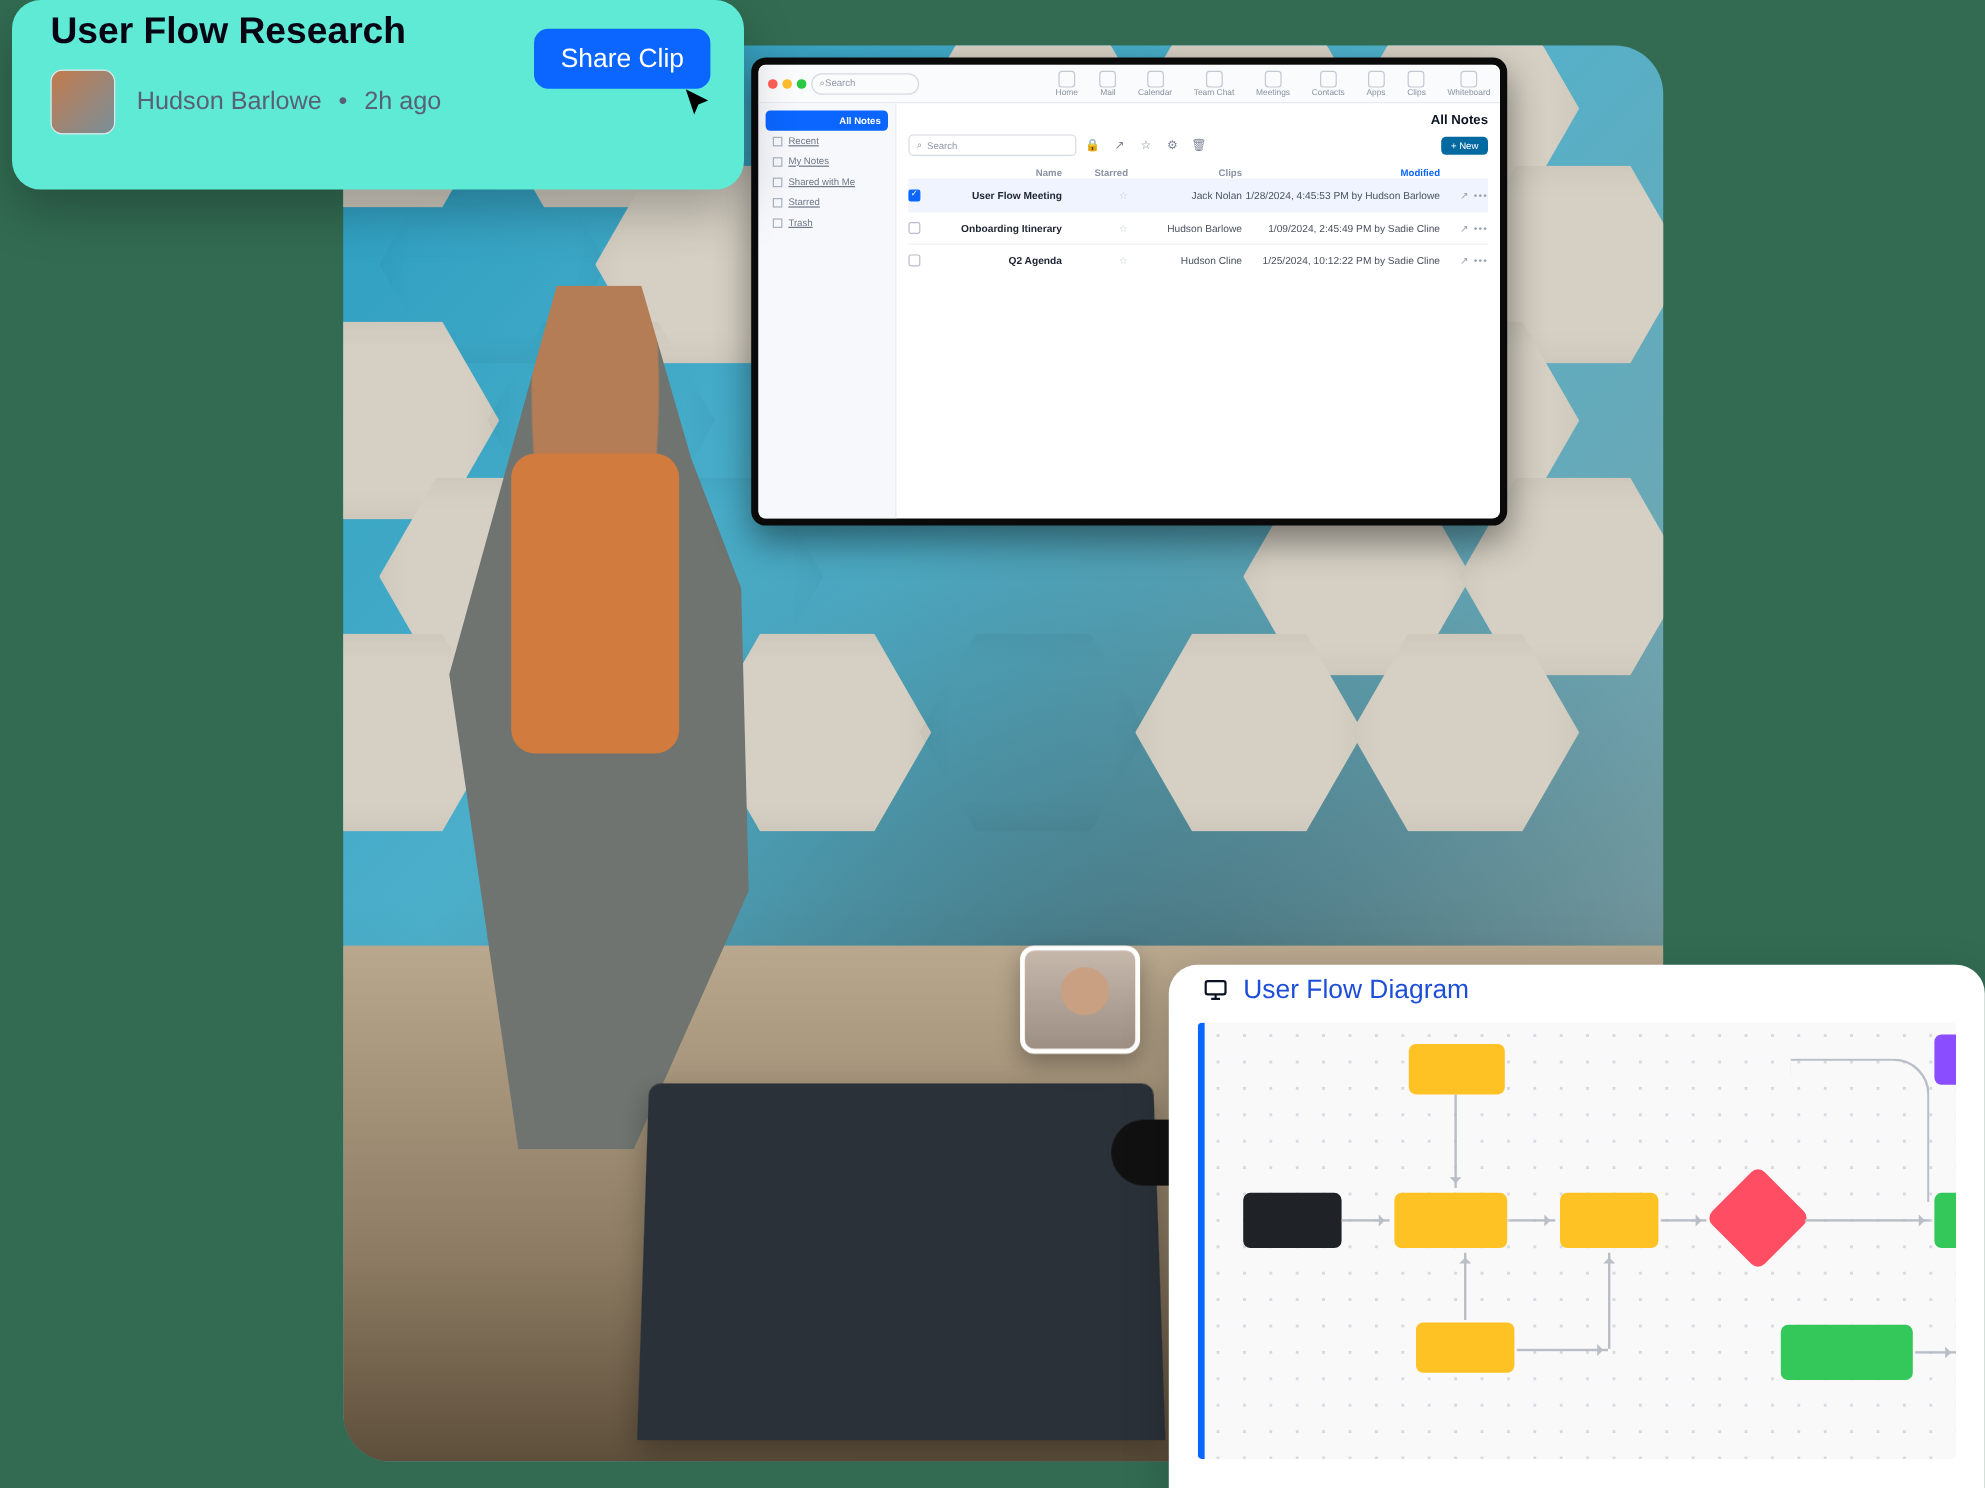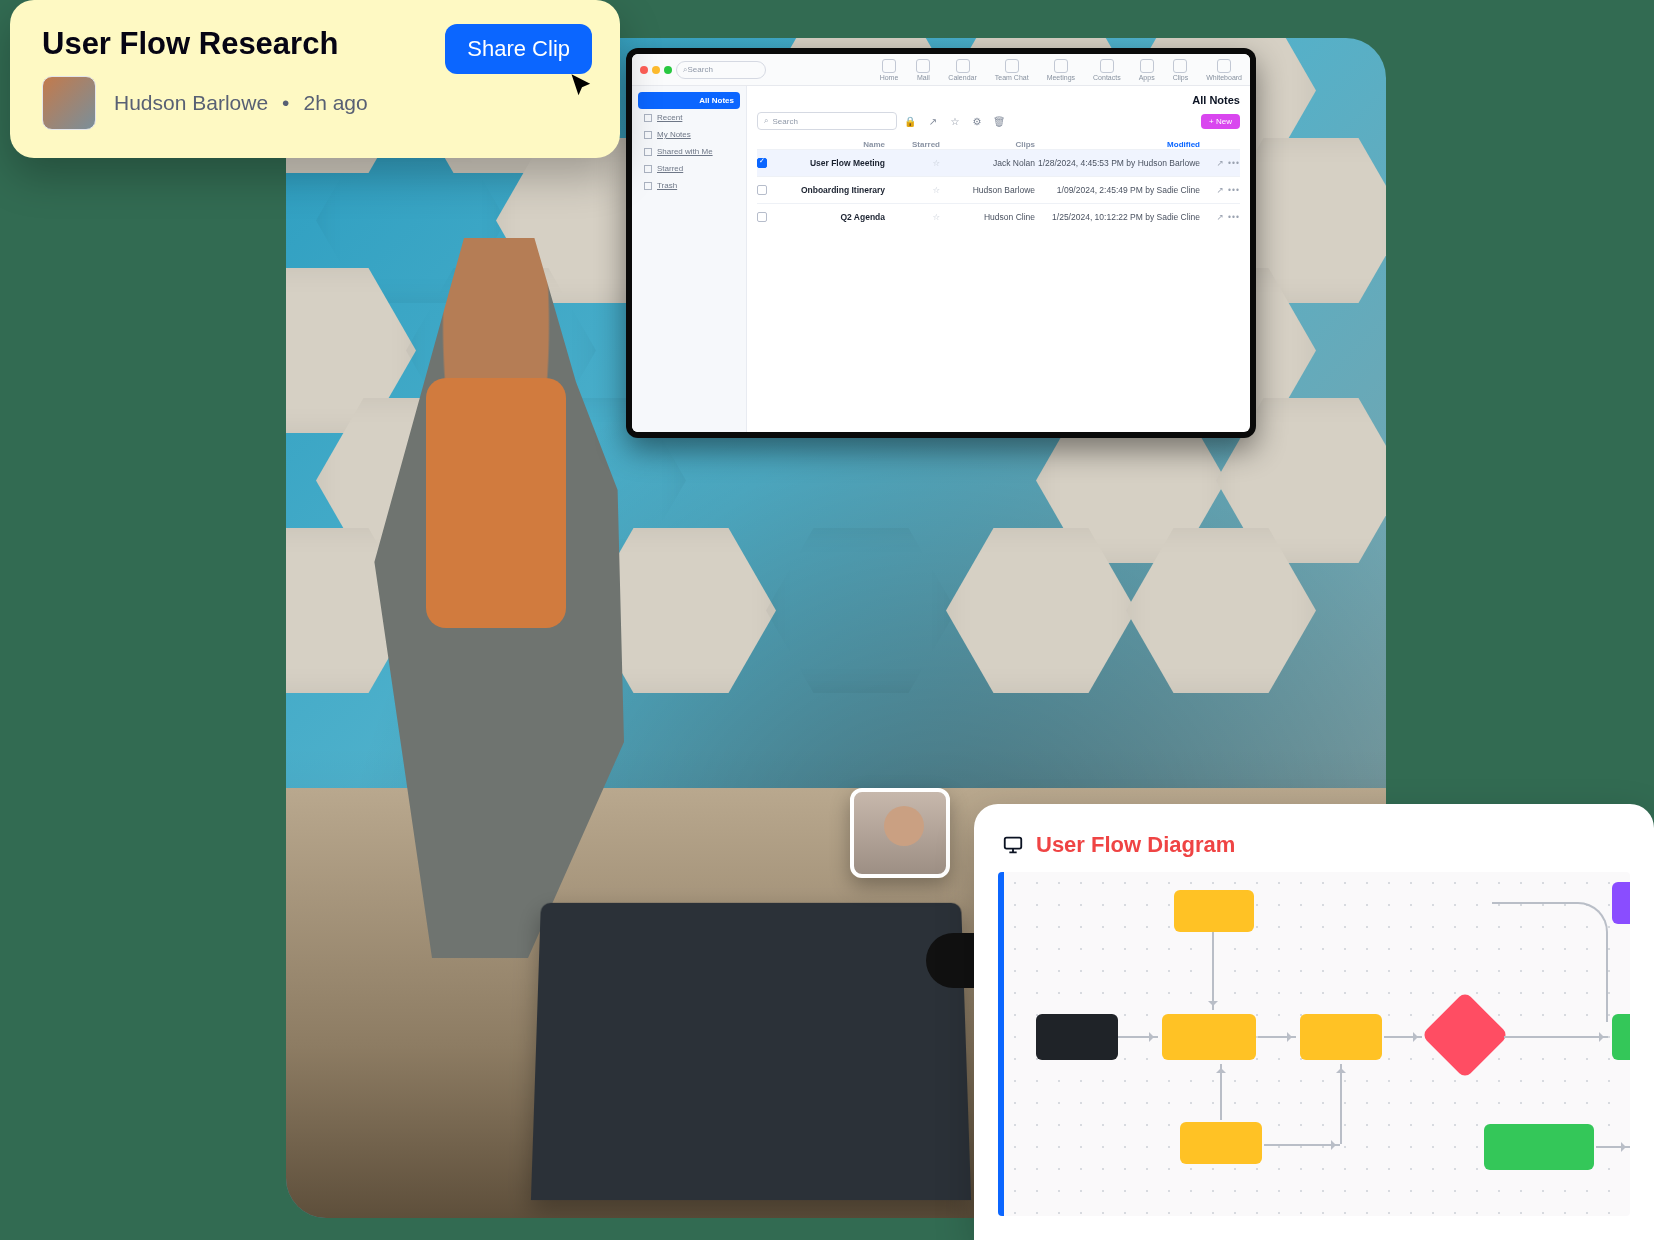--- a/index.html
+++ b/index.html
@@ -81,38 +81,38 @@
     .body{ flex:1; display:flex;text-align:right;}
     .sidebar{ width:115px; background:#f6f8fb; border-right:1px solid #e8ebf1; padding:6px 6px; font-size:8px; color:#6e7787;}
     .side-active{ background:#0b66ff; color:#fff; border-radius:4px; padding:4px 6px; font-weight:600;}
     .side-item{ padding:4px 6px; display:flex; align-items:center; gap:5px;text-decoration:underline;}
     .side-item .sq{ width:8px;height:8px;border:1px solid #aab2c0;}
     .content{ flex:1; padding:8px 10px; display:flex; flex-direction:column;}
     .allnotes{ font-size:11px; font-weight:700; color:#0b1222;}
     .toolbar{ margin-top:6px; display:flex; align-items:center; gap:6px;}
     .searchbox{ flex:0 0 140px; height:18px; border:1px solid #d5d9e2; border-radius:4px; font-size:8px; color:#9099a8; display:flex; align-items:center; padding:0 6px; gap:4px;}
     .ticon{ width:16px;height:16px; display:flex;align-items:center;justify-content:center; font-size:10px; color:#7d8696;}
-    .newbtn{ margin-left:auto; background:#d946ef; color:#fff; font-size:8px; padding:3px 8px; border-radius:4px;}
+    .newbtn{ margin-left:auto; background:#0369a1; color:#fff; font-size:8px; padding:3px 8px; border-radius:4px;}
     .gridhead{ margin-top:10px; display:grid; grid-template-columns: 20px 1fr 55px 95px 165px 40px; font-size:8px; color:#8a93a3; font-weight:600;}
     .gridhead .modcol{ color:#0b66ff;}
     .row{ display:grid; grid-template-columns: 20px 1fr 55px 95px 165px 40px; align-items:center; padding:8px 0; font-size:8.5px; color:#4a5260; border-top:1px solid #eef1f6;}
     .row.sel{ background:#f0f4fe;}
     .rowname{ font-weight:700; color:#1b2230;}
     .chk{ width:10px;height:10px;border:1px solid #b6bdcb;border-radius:2px;}
     .chk.on{ background:#0b66ff; border-color:#0b66ff; position:relative;}
     .chk.on::after{content:"✓"; color:#fff; font-size:7px; position:absolute; left:1px; top:-2px;}
     .star{ color:#c3c9d4;}
     .more{ color:#9aa2b0; letter-spacing:1px;}
 
     
     .card {
       position:absolute; left:10px; top:0;
-      width:610px; height:158px; background:#fef9c3; border-radius:24px;
+      width:610px; height:158px; background:#5eead4; border-radius:24px;
       box-shadow:0 18px 42px rgba(0,0,0,0.25);
-      padding:26px 32px;
+      padding:8px 32px;
       display:flex; flex-direction:column; gap:14px;
     }
     .card h1{ font-size:31px; font-weight:800; color:#060514; }
     .sharebtn{ position:absolute; right:28px; top:24px; background:#0b66ff; color:#fff; font-size:22px; font-weight:500; padding:12px 22px; border-radius:12px; }
     .cursor{ position:absolute; right:24px; top:72px; width:28px; height:28px; }
     .cursor svg{ width:100%; height:100%; }
     .byline{ display:flex; align-items:center; gap:18px; }
     .avatar{ width:54px;height:54px;border-radius:10px; background:linear-gradient(135deg,#c37a4c,#7a8f9a); border:1px solid #e3e5ea; }
     .author{ font-size:21px; color:#586074; display:flex; gap:14px; }
 
@@ -120,21 +120,21 @@
     .pip{ position:absolute; left:850px; top:788px; width:100px; height:90px; border-radius:12px; border:4px solid #fff; background:linear-gradient(#c7b8ac,#9d8f84); box-shadow:0 8px 20px rgba(0,0,0,0.3);}
     .pip::after{content:""; position:absolute; left:30px; top:14px; width:40px;height:40px; background:#caa082; border-radius:50%;}
 
     
     .panel{
       position:absolute; right:0; top:804px; width:680px; height:436px;
       background:#fff; border-radius:24px 24px 0 0;
       box-shadow:0 14px 40px rgba(0,0,0,0.2);
       display:flex; flex-direction:column;
     }
-    .panel-head{ padding:28px 28px 14px; display:flex; align-items:center; gap:12px; font-size:22px; font-weight:700; color:#ef4444;}
+    .panel-head{ padding:8px 28px 14px; display:flex; align-items:center; gap:12px; font-size:22px; font-weight:400; color:#1d4ed8;}
     .panel-head .mon{ width:22px;height:22px;}
     .panel-head .mon svg{width:100%;height:100%;}
     .diagram{
       flex:1; margin:0 24px 24px; border-left:6px solid #0b66ff; border-radius:4px;
       background:#faf9fa;
       background-image: radial-gradient(#d7dadf 1.5px, transparent 1.5px);
       background-size:22px 22px;
       position:relative; overflow:hidden;
     }
     .node{ position:absolute; border-radius:6px; }

